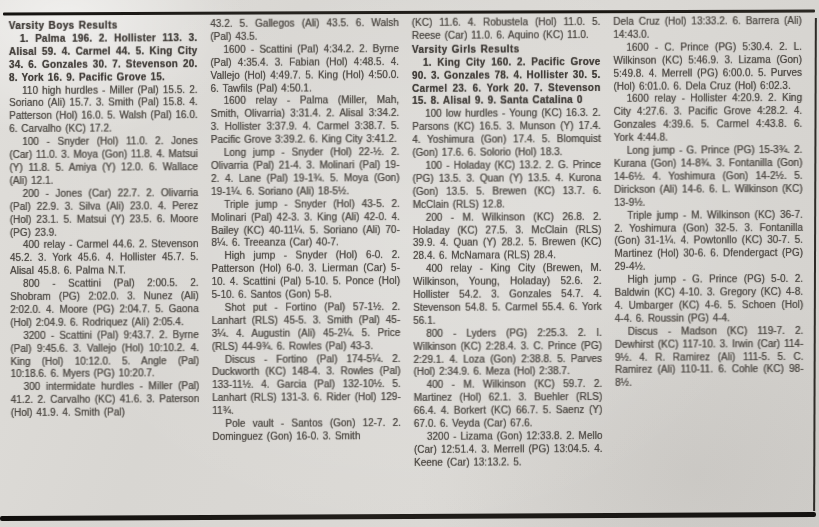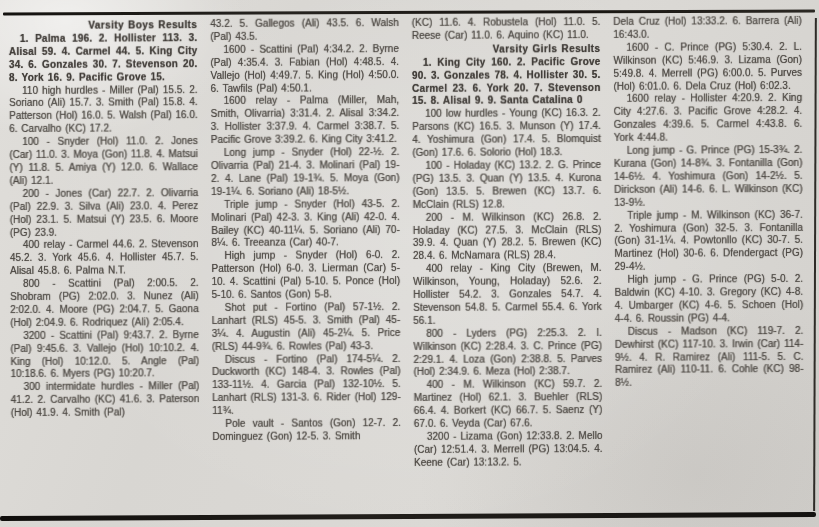--- a/index.html
+++ b/index.html
@@ -39,21 +39,21 @@
   .column{flex:1;min-width:0;}
   .column p{
     margin:0;
     font-size:10px;line-height:12.9px;
     color:#4e4a45;
     text-align:justify;
     text-shadow:0 0 0.7px rgba(86,80,74,.85);
     word-spacing:1px;
   }
   .column p.heading{
-    font-weight:bold;text-align:right;color:#3c3834;
+    font-weight:bold;text-align:left;color:#3c3834;
     letter-spacing:.4px;text-indent:0;margin-top:1px;
   }
   .column p.scores{
     font-weight:bold;color:#413d39;text-indent:11px;letter-spacing:.2px;
   }
   .column p.entry{text-indent:13px;}
   .column p.continuation{text-indent:0;}
 </style>
 </head>
 <body>
@@ -74,36 +74,36 @@
       </div>
       <div class="column">
         <p class="continuation">43.2. 5. Gallegos (Ali) 43.5. 6. Walsh (Pal) 43.5.</p>
         <p class="entry">1600 - Scattini (Pal) 4:34.2. 2. Byrne (Pal) 4:35.4. 3. Fabian (Hol) 4:48.5. 4. Vallejo (Hol) 4:49.7. 5. King (Hol) 4:50.0. 6. Tawfils (Pal) 4:50.1.</p>
         <p class="entry">1600 relay - Palma (Miller, Mah, Smith, Olivarria) 3:31.4. 2. Alisal 3:34.2. 3. Hollister 3:37.9. 4. Carmel 3:38.7. 5. Pacific Grove 3:39.2. 6. King City 3:41.2.</p>
         <p class="entry">Long jump - Snyder (Hol) 22-½. 2. Olivarria (Pal) 21-4. 3. Molinari (Pal) 19-2. 4. Lane (Pal) 19-1¾. 5. Moya (Gon) 19-1¼. 6. Soriano (Ali) 18-5½.</p>
         <p class="entry">Triple jump - Snyder (Hol) 43-5. 2. Molinari (Pal) 42-3. 3. King (Ali) 42-0. 4. Bailey (KC) 40-11¼. 5. Soriano (Ali) 70-8¼. 6. Treeanza (Car) 40-7.</p>
         <p class="entry">High jump - Snyder (Hol) 6-0. 2. Patterson (Hol) 6-0. 3. Lierman (Car) 5-10. 4. Scattini (Pal) 5-10. 5. Ponce (Hol) 5-10. 6. Santos (Gon) 5-8.</p>
         <p class="entry">Shot put - Fortino (Pal) 57-1½. 2. Lanhart (RLS) 45-5. 3. Smith (Pal) 45-3¼. 4. Augustin (Ali) 45-2¼. 5. Price (RLS) 44-9¾. 6. Rowles (Pal) 43-3.</p>
         <p class="entry">Discus - Fortino (Pal) 174-5¼. 2. Duckworth (KC) 148-4. 3. Rowles (Pal) 133-11½. 4. Garcia (Pal) 132-10½. 5. Lanhart (RLS) 131-3. 6. Rider (Hol) 129-11¾.</p>
-        <p class="entry">Pole vault - Santos (Gon) 12-7. 2. Dominguez (Gon) 12-5. 3. Smith</p>
+        <p class="entry">Pole vault - Santos (Gon) 12-7. 2. Dominguez (Gon) 16-0. 3. Smith</p>
       </div>
       <div class="column">
         <p class="continuation">(KC) 11.6. 4. Robustela (Hol) 11.0. 5. Reese (Car) 11.0. 6. Aquino (KC) 11.0.</p>
         <p class="heading">Varsity Girls Results</p>
         <p class="scores">1. King City 160. 2. Pacific Grove 90. 3. Gonzales 78. 4. Hollister 30. 5. Carmel 23. 6. York 20. 7. Stevenson 15. 8. Alisal 9. 9. Santa Catalina 0</p>
         <p class="entry">100 low hurdles - Young (KC) 16.3. 2. Parsons (KC) 16.5. 3. Munson (Y) 17.4. 4. Yoshimura (Gon) 17.4. 5. Blomquist (Gon) 17.6. 6. Solorio (Hol) 18.3.</p>
         <p class="entry">100 - Holaday (KC) 13.2. 2. G. Prince (PG) 13.5. 3. Quan (Y) 13.5. 4. Kurona (Gon) 13.5. 5. Brewen (KC) 13.7. 6. McClain (RLS) 12.8.</p>
         <p class="entry">200 - M. Wilkinson (KC) 26.8. 2. Holaday (KC) 27.5. 3. McClain (RLS) 39.9. 4. Quan (Y) 28.2. 5. Brewen (KC) 28.4. 6. McNamara (RLS) 28.4.</p>
         <p class="entry">400 relay - King City (Brewen, M. Wilkinson, Young, Holaday) 52.6. 2. Hollister 54.2. 3. Gonzales 54.7. 4. Stevenson 54.8. 5. Carmel 55.4. 6. York 56.1.</p>
         <p class="entry">800 - Lyders (PG) 2:25.3. 2. I. Wilkinson (KC) 2:28.4. 3. C. Prince (PG) 2:29.1. 4. Loza (Gon) 2:38.8. 5. Parves (Hol) 2:34.9. 6. Meza (Hol) 2:38.7.</p>
         <p class="entry">400 - M. Wilkinson (KC) 59.7. 2. Martinez (Hol) 62.1. 3. Buehler (RLS) 66.4. 4. Borkert (KC) 66.7. 5. Saenz (Y) 67.0. 6. Veyda (Car) 67.6.</p>
         <p class="entry">3200 - Lizama (Gon) 12:33.8. 2. Mello (Car) 12:51.4. 3. Merrell (PG) 13:04.5. 4. Keene (Car) 13:13.2. 5.</p>
       </div>
       <div class="column">
-        <p class="continuation">Dela Cruz (Hol) 13:33.2. 6. Barrera (Ali) 16:43.0.</p>
+        <p class="continuation">Dela Cruz (Hol) 13:33.2. 6. Barrera (Ali) 14:43.0.</p>
         <p class="entry">1600 - C. Prince (PG) 5:30.4. 2. L. Wilkinson (KC) 5:46.9. 3. Lizama (Gon) 5:49.8. 4. Merrell (PG) 6:00.0. 5. Purves (Hol) 6:01.0. 6. Dela Cruz (Hol) 6:02.3.</p>
         <p class="entry">1600 relay - Hollister 4:20.9. 2. King City 4:27.6. 3. Pacific Grove 4:28.2. 4. Gonzales 4:39.6. 5. Carmel 4:43.8. 6. York 4:44.8.</p>
         <p class="entry">Long jump - G. Prince (PG) 15-3¾. 2. Kurana (Gon) 14-8¾. 3. Fontanilla (Gon) 14-6½. 4. Yoshimura (Gon) 14-2½. 5. Dirickson (Ali) 14-6. 6. L. Wilkinson (KC) 13-9½.</p>
         <p class="entry">Triple jump - M. Wilkinson (KC) 36-7. 2. Yoshimura (Gon) 32-5. 3. Fontanilla (Gon) 31-1¼. 4. Powtonllo (KC) 30-7. 5. Martinez (Hol) 30-6. 6. Dfendergact (PG) 29-4½.</p>
         <p class="entry">High jump - G. Prince (PG) 5-0. 2. Baldwin (KC) 4-10. 3. Gregory (KC) 4-8. 4. Umbarger (KC) 4-6. 5. Schoen (Hol) 4-4. 6. Roussin (PG) 4-4.</p>
         <p class="entry">Discus - Madson (KC) 119-7. 2. Dewhirst (KC) 117-10. 3. Irwin (Car) 114-9½. 4. R. Ramirez (Ali) 111-5. 5. C. Ramirez (Ali) 110-11. 6. Cohle (KC) 98-8½.</p>
       </div>
     </div>
   <div class="rule-bottom"></div>
   <div class="rule-right"></div>

